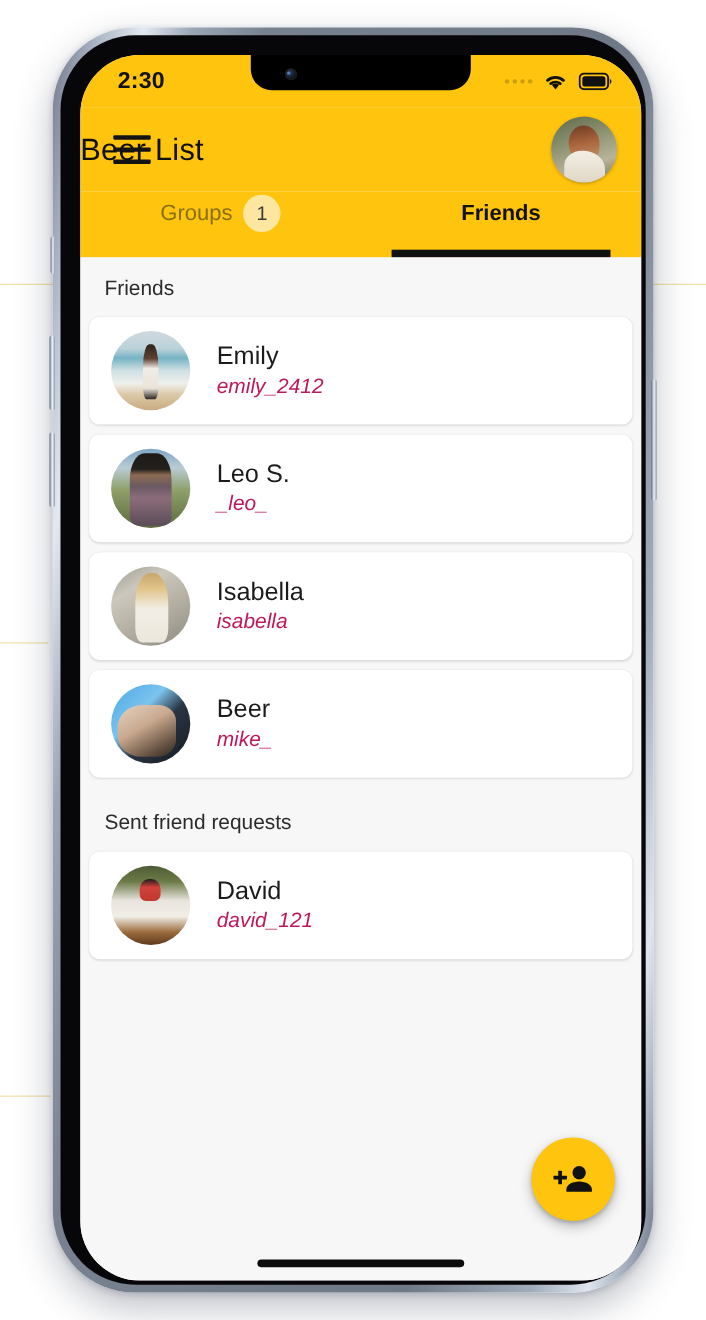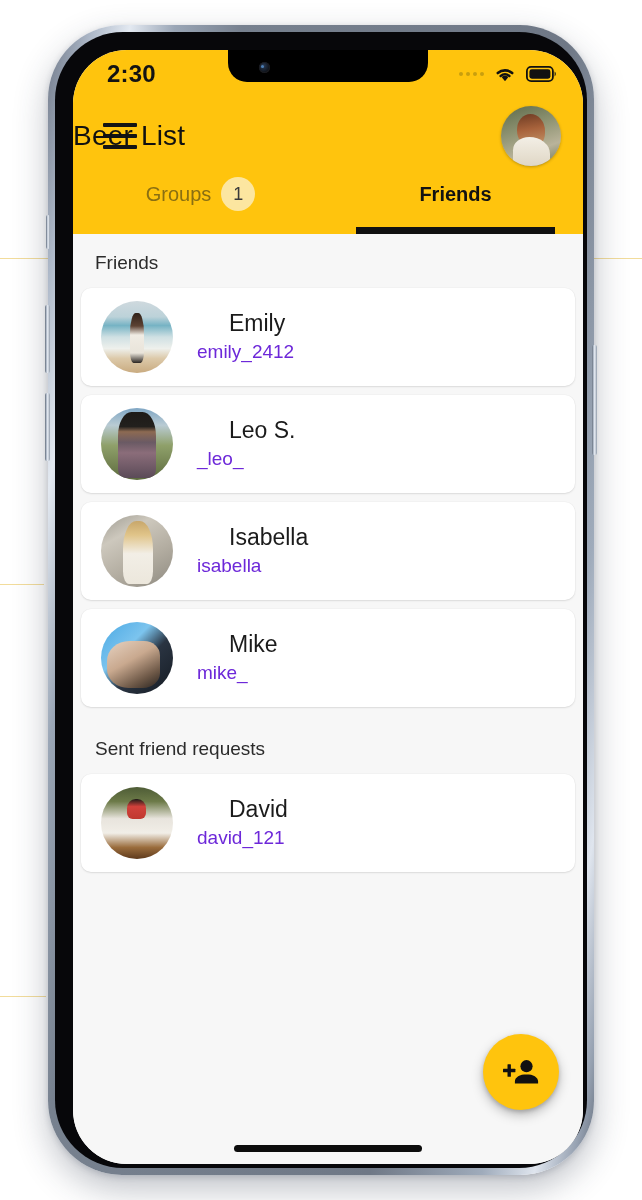--- a/index.html
+++ b/index.html
@@ -66,21 +66,21 @@
   #status-bar {
     position: relative;
     height: 48px;
     background: #FFC40D;
     display: flex;
     align-items: center;
     justify-content: space-between;
     padding: 0 26px 0 34px;
   }
   #status-time {
-    font-size: 24px;
+    font-size: 21px;
     font-weight: bold;
     color: #131313;
     letter-spacing: 0.2px;
   }
   #status-right {
     display: flex;
     align-items: center;
     gap: 9px;
   }
   #signal-dots { display: flex; gap: 3px; align-items: center; }
@@ -246,27 +246,27 @@
     overflow: hidden;
     flex: 0 0 72px;
     position: relative;
     background: #cfcfcf;
   }
   .friend-text { margin-left: 24px; }
   .friend-name {
     font-size: 23px;
     color: #1b1b1b;
     line-height: 1.18;
-    margin-left: 32px;
   }
   .friend-username {
     font-size: 19px;
-    color: #6d28d9;
+    color: #be185d;
     margin-top: 4px;
     line-height: 1.18;
+    font-style: italic;
   }
 
   
   .av-emily {
     background: linear-gradient(180deg,
       #cfd9de 0%, #bcd2d9 22%, #76b3c4 34%,
       #cfe0e3 50%, #eef0ec 66%, #dcc9a9 80%, #c9ab80 100%);
   }
   .av-emily::after {
     content: ""; position: absolute;
@@ -446,21 +446,21 @@
             <div class="friend-avatar av-isabella"></div>
             <div class="friend-text">
               <div class="friend-name">Isabella</div>
               <div class="friend-username">isabella</div>
             </div>
           </div>
 
           <div class="friend-card">
             <div class="friend-avatar av-mike"></div>
             <div class="friend-text">
-              <div class="friend-name">Mike</div>
+              <div class="friend-name">Beer</div>
               <div class="friend-username">mike_</div>
             </div>
           </div>
 
         </div>
 
         <div class="section-header" style="padding-top:22px;">Sent friend requests</div>
 
         <div class="card-list">
           <div class="friend-card">

